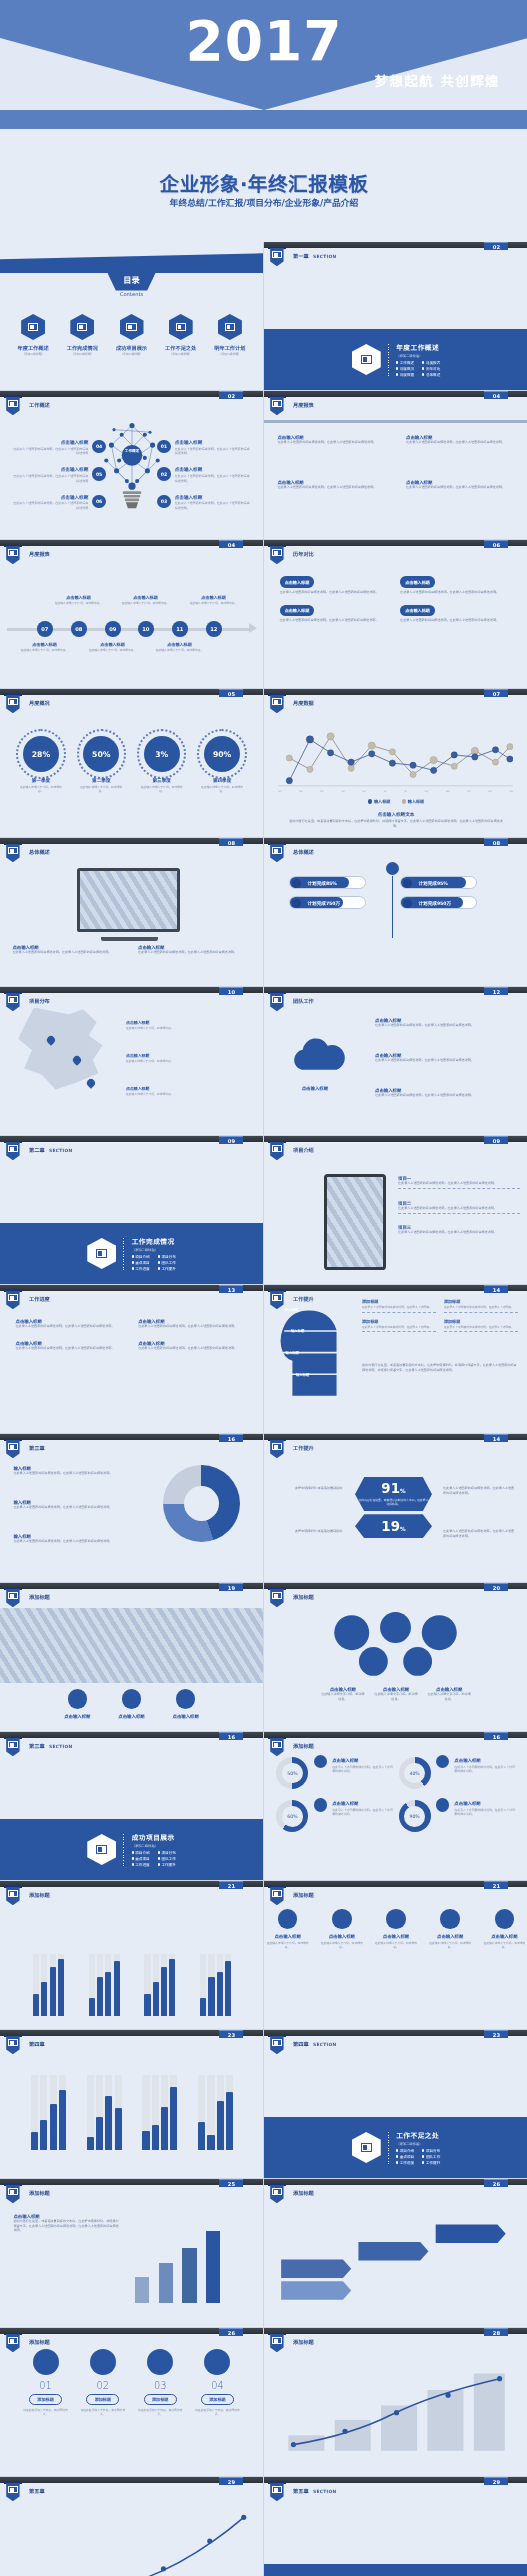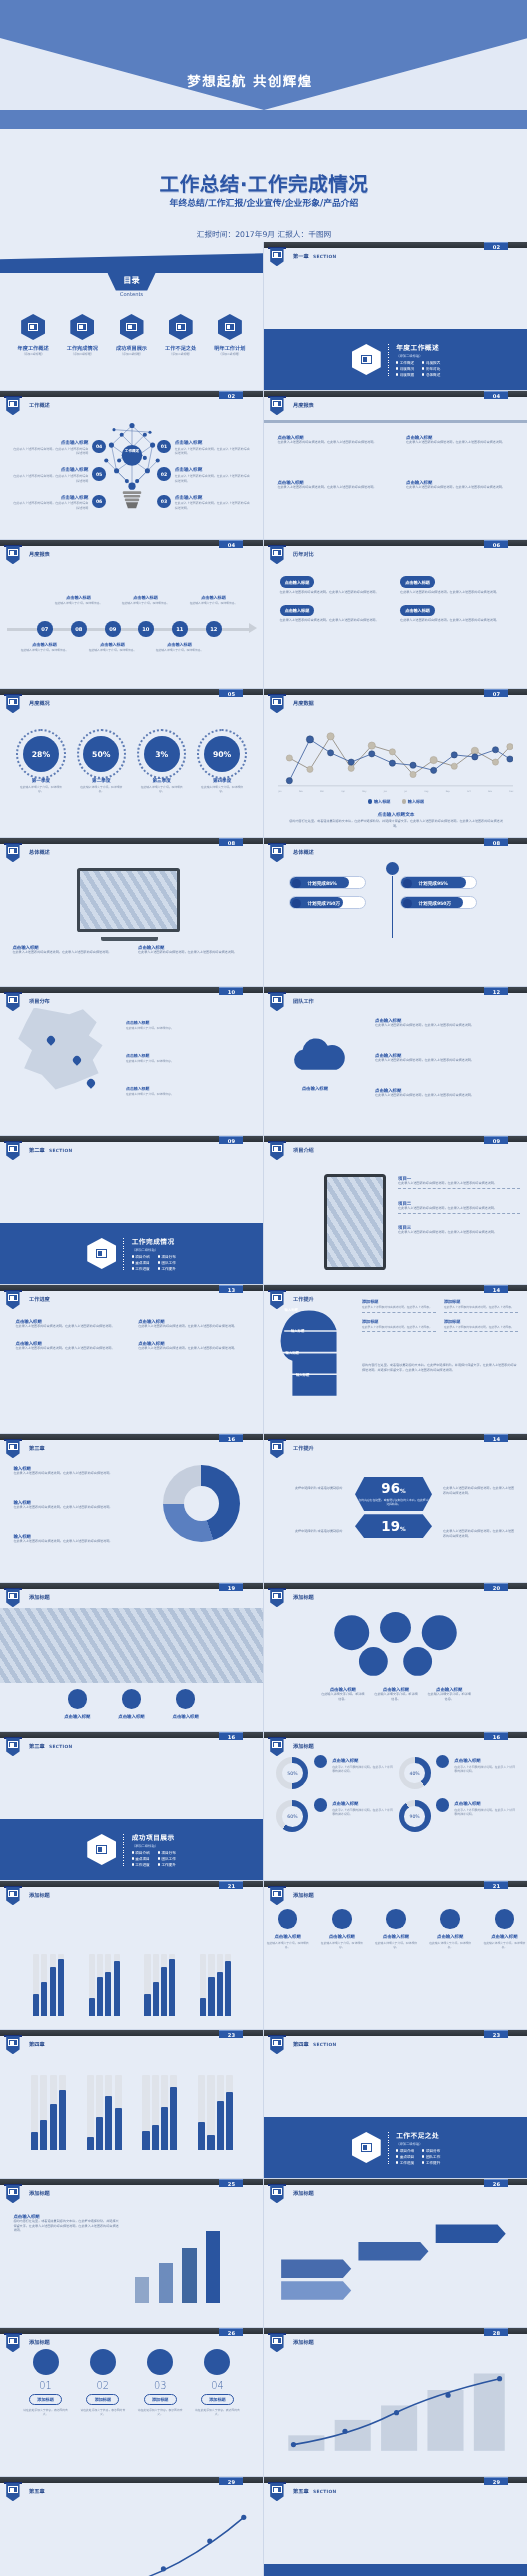--- a/index.html
+++ b/index.html
@@ -12,21 +12,21 @@
   }
   
   .cover { width:528px; height:242px; background:#e6ecf6; position:relative; overflow:hidden; }
   .cover-band { position:absolute; left:0; top:0; width:528px; height:129px; background:#5a7fc0; }
   .cover-chev { position:absolute; left:0; top:38px; width:528px; height:72px;
      background:#e2e9f5;
      clip-path:polygon(0 0, 50% 100%, 100% 0, 100% 100%, 0 100%); }
   .cover-year { position:absolute; top:14.4px; left:0; width:528px; text-align:center;
      font-size:55px; line-height:1; font-weight:bold; color:#fff; letter-spacing:1px;
      font-family:"DejaVu Sans","Liberation Sans",sans-serif; }
-  .cover-slogan { position:absolute; top:70px; left:0; width:500px; text-align:center;
+  .cover-slogan { position:absolute; top:70px; left:0; width:500px; text-align:right;
      font-size:13.4px; color:#fff; letter-spacing:1.5px; font-weight:bold;}
   .cover-title { position:absolute; top:168px; left:0; width:528px; text-align:center;
      font-size:19.6px; font-weight:bold; color:#2d56a5; letter-spacing:0.5px;
      text-shadow:0.5px 0.5px 0 #b9c8e4; }
   .cover-sub { position:absolute; top:196px; left:0; width:528px; text-align:center;
      font-size:8.8px; font-weight:bold; color:#2d56a5; letter-spacing:0px; }
   .cover-meta { position:absolute; top:228px; left:0; width:528px; text-align:center;
      font-size:7.7px; color:#3a5b9b; }
 
   
@@ -207,24 +207,24 @@
   .callout { position:absolute; width:66px; }
   .callout .h{font-size:3.9px;font-weight:bold;color:#2d56a5;}
   .callout .b{font-size:2.8px;color:#7d8ca6;line-height:1.55;margin-top:1px;}
 </style>
 </head>
 <body>
 
 <div class="cover">
   <div class="cover-band"></div>
   <div class="cover-chev"></div>
+  <div class="cover-year">2017</div>
   <div class="cover-slogan">梦想起航 共创辉煌</div>
-  <div class="cover-title">工作总结·工作完成情况</div>
-  <div class="cover-sub">年终总结/工作汇报/企业宣传/企业形象/产品介绍</div>
-  <div class="cover-meta">汇报时间：2017年9月  汇报人：千图网</div>
+  <div class="cover-title">企业形象·年终汇报模板</div>
+  <div class="cover-sub">年终总结/工作汇报/项目分布/企业形象/产品介绍</div>
 </div>
 
 <div class="grid">
 
   <div class="slide">
     <div class="toc-wave"></div>
     <div class="toc-tab">目录</div>
     <div class="toc-en">Contents</div>
     <div class="toc-items">
       <div class="toc-item">
@@ -850,21 +850,21 @@
       <div class="pageno">14</div>
       </div>
     <div class="ribbon-cap"></div>
     <div class="ribbon">
         <span class="glyph"></span>
       </div>
     <div class="sechead">工作提升</div>
     <div class="hexstat" style="position:absolute;left:91px;top:43px">
       <div class="cell">
         <div class="num">
-          <span>96</span><small>%</small></div>
+          <span>91</span><small>%</small></div>
         <div class="cap">您的内容打在这里，或者通过复制您的文本后，在此框中选择粘贴。</div>
         </div>
       <div class="cell">
         <div class="num">
           <span>19</span><small>%</small></div>
         </div>
     </div>
     <div class="t-b" style="position:absolute;left:11.3px;top:52px;width:67px;text-align:right">此框中选择粘贴 或者通过复制您的</div>
     <div class="t-b" style="position:absolute;left:11.3px;top:95px;width:67px;text-align:right">此框中选择粘贴 或者通过复制您的</div>
     <div class="t-b" style="position:absolute;left:179px;top:52px;width:72px">在此录入上述图表的综合描述说明，在此录入上述图表的综合描述说明。</div>

